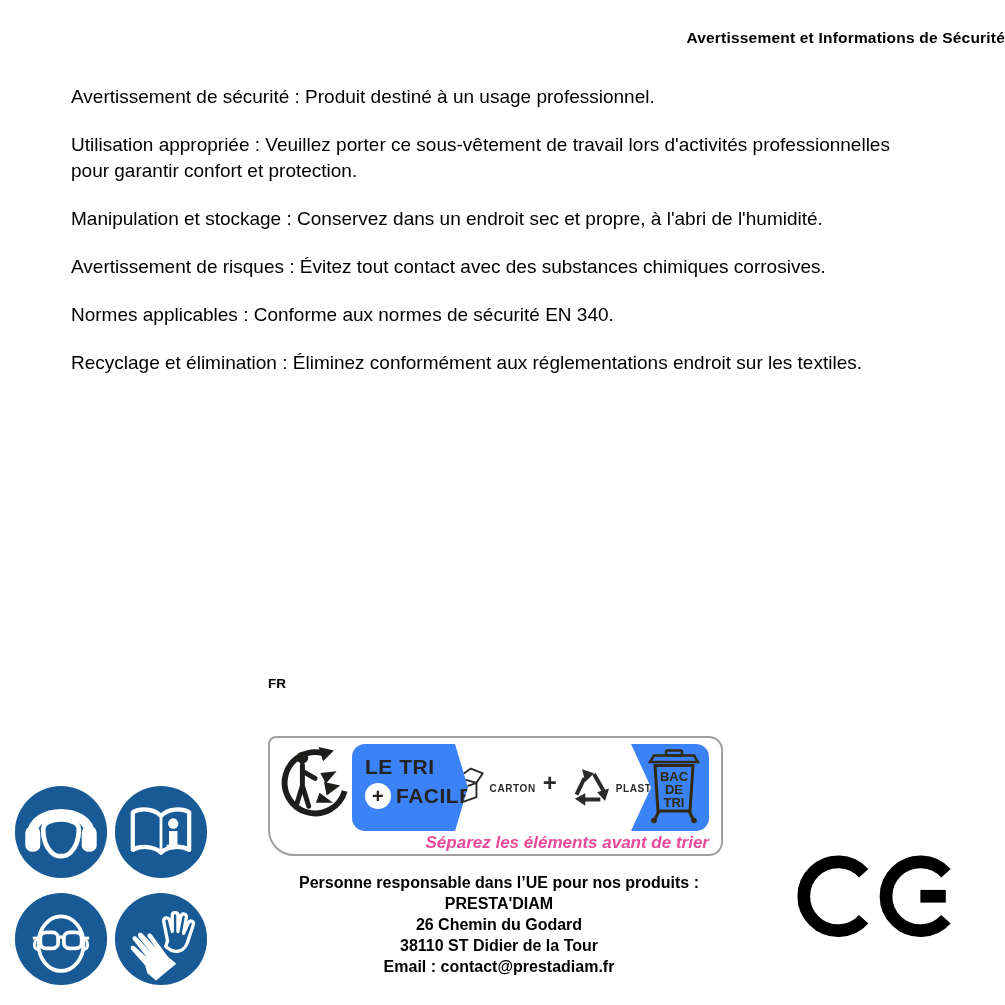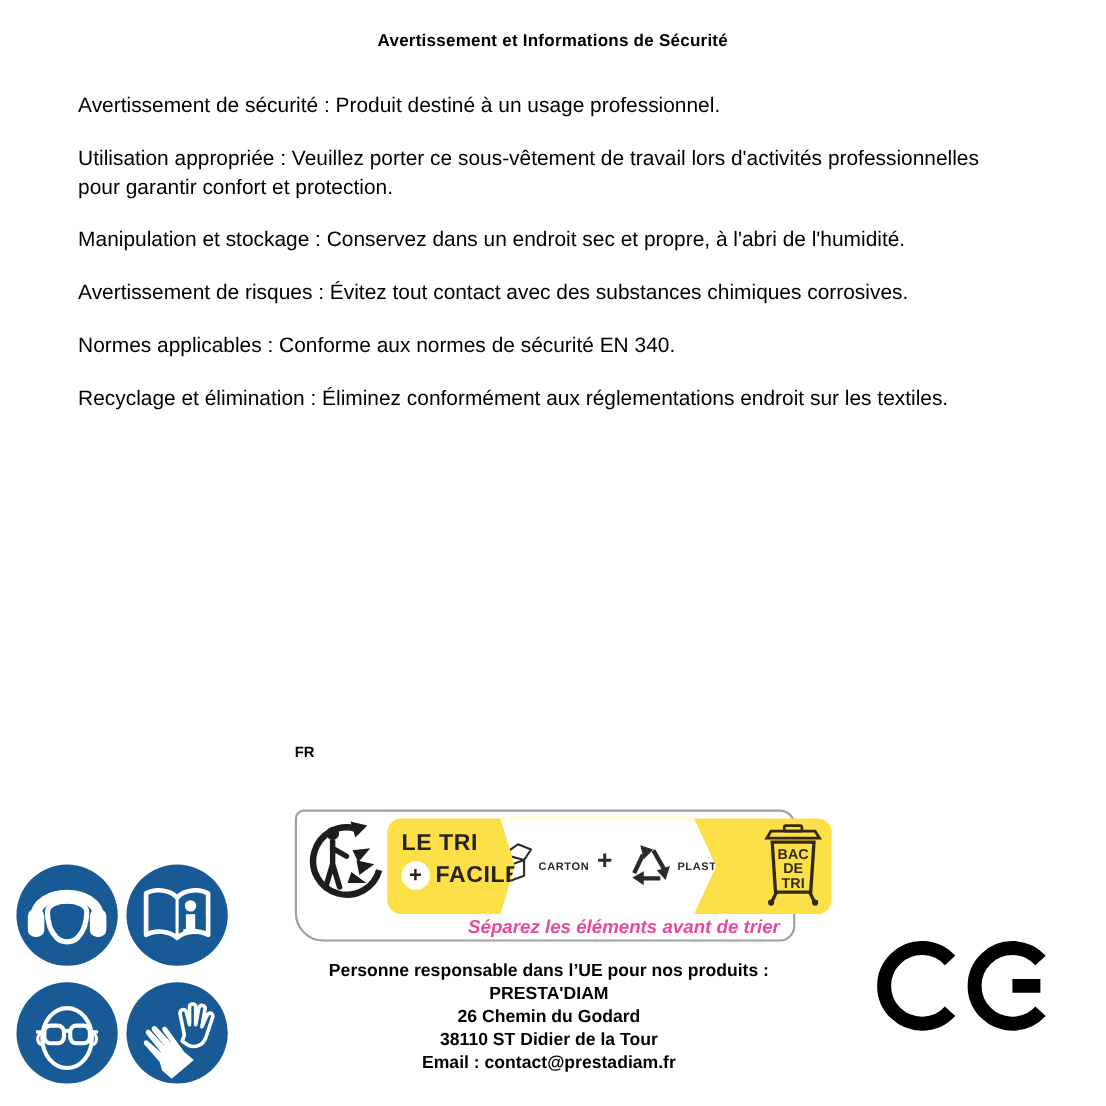--- a/index.html
+++ b/index.html
@@ -1,42 +1,42 @@
 <!DOCTYPE html>
 <html><head>
 <meta charset="utf-8">
 <style>
   * { margin:0; padding:0; box-sizing:border-box; }
   html,body { width:1005px; height:1005px; background:#ffffff; overflow:hidden;
               font-family:"Liberation Sans", sans-serif; color:#000; }
   .page { position:relative; width:1005px; height:1005px; background:#fff; }
 
   
-  .doc-title { position:absolute; top:29px; left:0; width:1005px; text-align:center;
+  .doc-title { position:absolute; top:29px; left:0; width:1005px; text-align:right;
                font-size:15.5px; font-weight:bold; letter-spacing:0.2px; }
 
   
   .body-text { position:absolute; top:84px; left:71px; width:836px;
                font-size:19px; line-height:26px; }
   .body-text p { margin:0 0 22px 0; }
 
   
   .icon-grid { position:absolute; left:14px; top:785px; display:grid;
                grid-template-columns:94px 94px; grid-auto-rows:94px;
                column-gap:6px; row-gap:13px; }
   .icon-grid svg { display:block; width:94px; height:94px; }
 
   
   .fr-code { position:absolute; left:268px; top:676px; font-size:13.5px; font-weight:bold; }
   .tri-card { position:absolute; left:268px; top:736px; width:455px; height:120px;
               background:#fff; border:2px solid #a0a0a0;
               border-radius:8px 14px 14px 26px; }
   .triman { position:absolute; left:9px; top:8px; width:72px; height:74px; }
-  .tri-band { position:absolute; left:82px; top:6px; width:404px; height:87px;
-              background:#fde047; border-radius:13px; }
+  .tri-band { position:absolute; left:82px; top:6px; width:357px; height:87px;
+              background:#3b82f6; border-radius:13px; }
   .tri-tagline { position:absolute; left:13px; top:11px; color:#262220; }
   .tri-tagline .l1 { font-size:21px; font-weight:bold; letter-spacing:0.5px; }
   .tri-tagline .l2 { display:flex; align-items:center; gap:5px; margin-top:4px;
                      font-size:21px; font-weight:bold; letter-spacing:0.5px; }
   .plus-circle { display:inline-flex; width:26px; height:26px; border-radius:50%;
                  background:#fff; color:#262220; font-size:20px; font-weight:bold;
                  align-items:center; justify-content:center; line-height:1; }
   .tri-chevron { position:absolute; left:103px; top:0; width:196px; height:87px;
                  background:#fff; display:flex; align-items:center; justify-content:center;
                  gap:7px; padding-left:16px; padding-right:16px;

